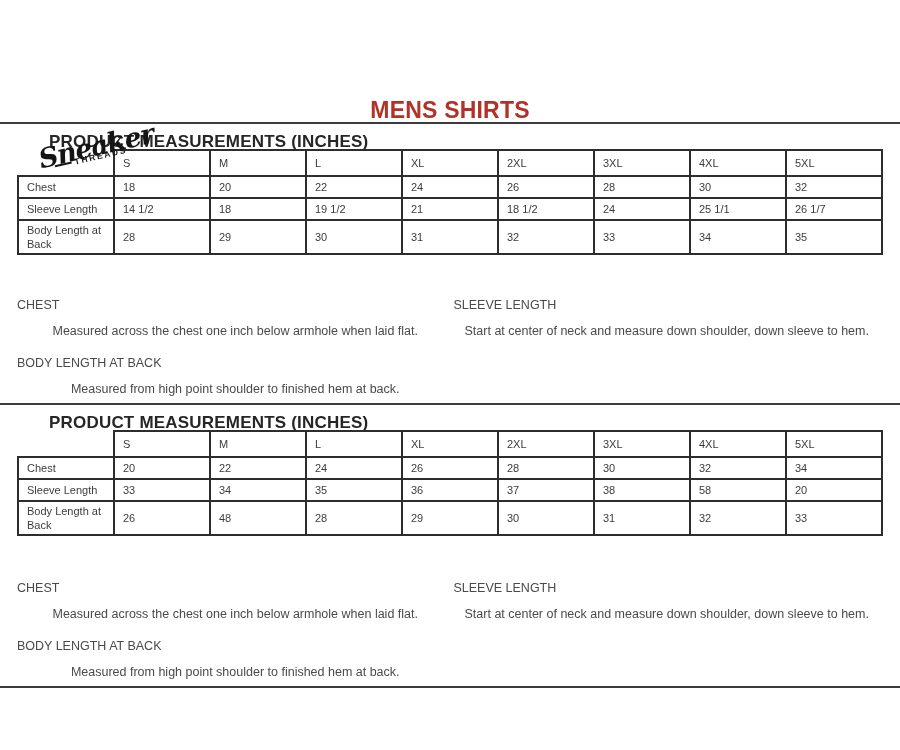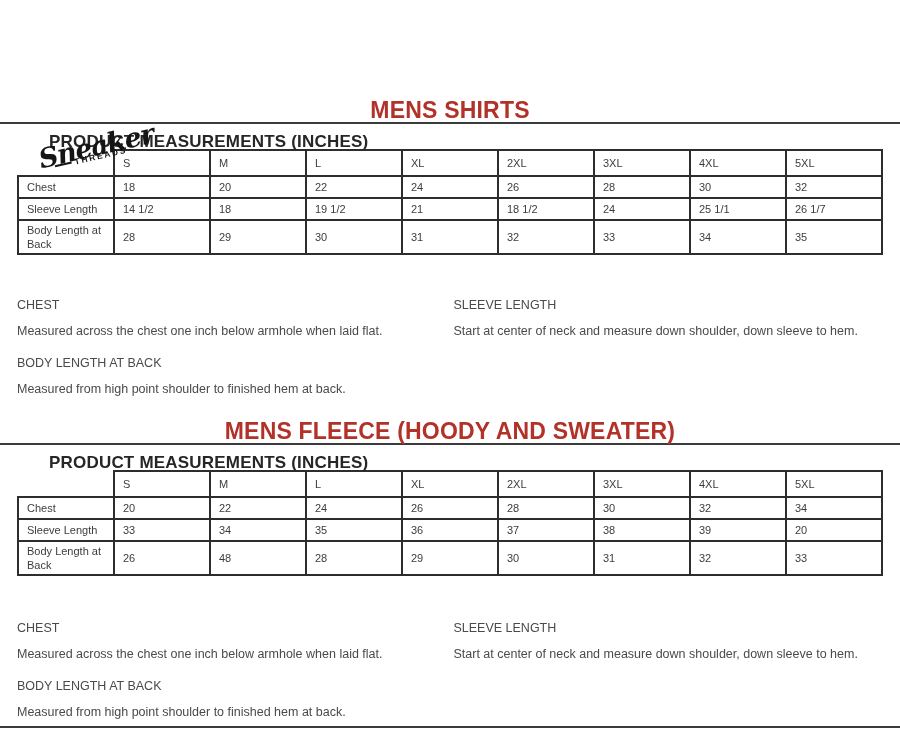--- a/index.html
+++ b/index.html
@@ -66,21 +66,21 @@
   }
   .notes-1 { margin-top: 42px; }
   .notes-2 { margin-top: 44px; }
   .notes-col-left { width: 440px; }
   .notes-col-right { width: 430px; }
   .note-block + .note-block { margin-top: 12px; }
   .note-heading {
     font-size: 12.5px; line-height: 16px; margin: 0 0 6px 0; color: #4a4a4a;
   }
   .note-text {
-    font-size: 12.5px; line-height: 24px; margin: 0; color: #4a4a4a;
+    font-size: 12.5px; line-height: 24px; margin: 0; color: #4a4a4a; text-align: center;
   }
 </style>
 </head>
 <body>
 
 <div class="page">
 
   <div class="logo">
     <div class="logo-script">Sneaker</div>
     <div class="logo-sub">
@@ -167,21 +167,20 @@
       </div>
     </div>
     <div class="notes-col-right">
       <div class="note-block">
         <p class="note-heading">SLEEVE LENGTH</p>
         <p class="note-text">Start at center of neck and measure down shoulder, down sleeve to hem.</p>
       </div>
     </div>
   </div>
 
-  <div class="section-title title-2">MENS FLEECE (HOODY AND SWEATER)</div>
   <div class="rule"></div>
   <div class="pm-heading">PRODUCT MEASUREMENTS (INCHES)</div>
 
   <table class="size table-2">
     <colgroup>
       <col style="width:96px">
       <col>
         <col>
         <col>
         <col>
@@ -216,21 +215,21 @@
           <td>34</td>
         </tr>
         <tr>
           <td>Sleeve Length</td>
           <td>33</td>
           <td>34</td>
           <td>35</td>
           <td>36</td>
           <td>37</td>
           <td>38</td>
-          <td>39</td>
+          <td>58</td>
           <td>20</td>
         </tr>
         <tr>
           <td>Body Length at Back</td>
           <td>26</td>
           <td>48</td>
           <td>28</td>
           <td>29</td>
           <td>30</td>
           <td>31</td>

